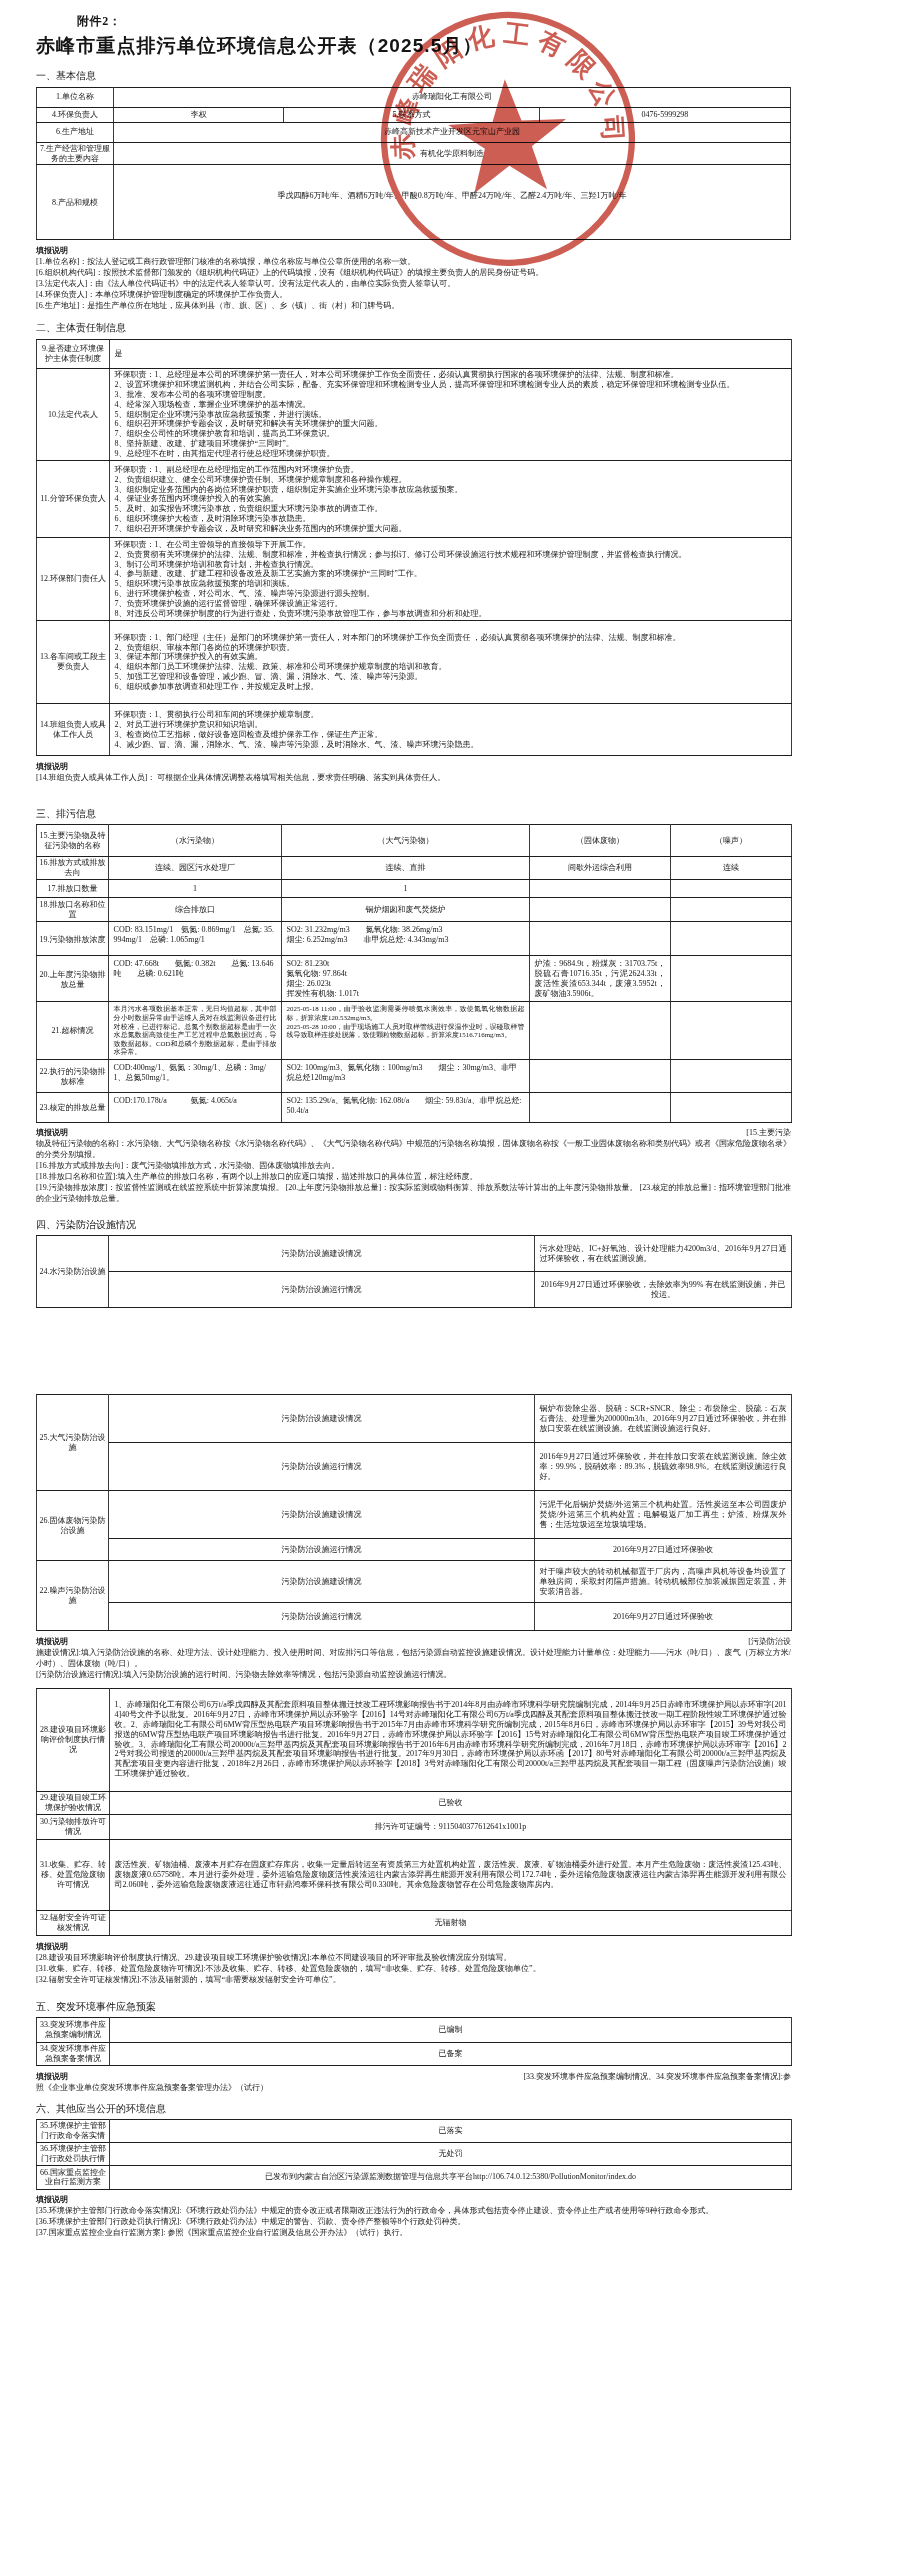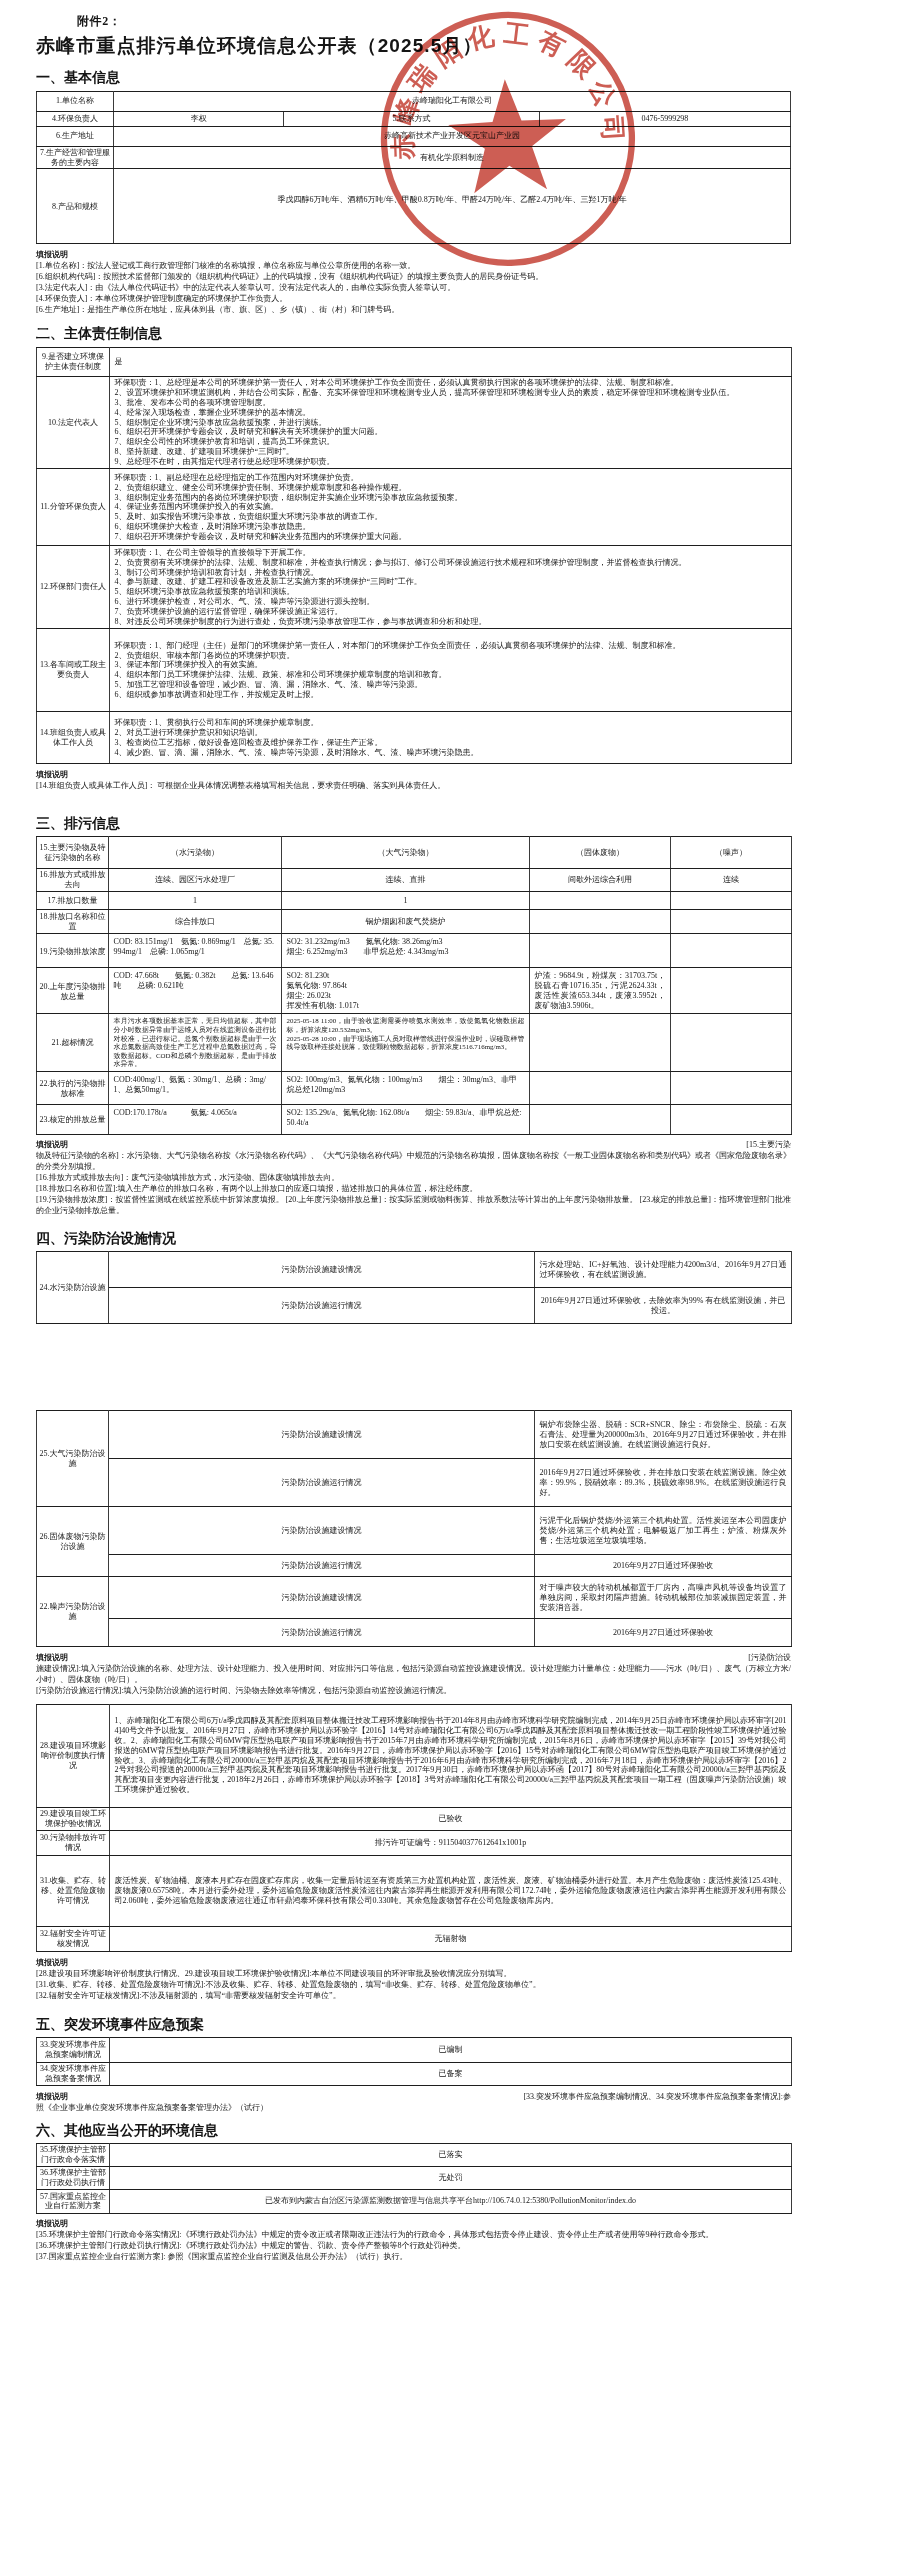--- a/index.html
+++ b/index.html
@@ -2,21 +2,21 @@
 <html style="font-size:9.2px"><head>
 <meta charset="utf-8">
 <style>
   html,body{margin:0;padding:0;background:#ffffff;}
   .paper{position:relative;width:911px;height:2576px;background:#fff;color:#151515;
          font-family:"Liberation Serif","DejaVu Serif",serif;overflow:hidden;}
   .content{position:absolute;left:36px;top:0;width:755px;}
   .attach{margin:12.6px 0 1.1px 41px;font-size:12px;font-weight:bold;letter-spacing:0.6px;}
   .title{font-family:"Liberation Sans","DejaVu Sans",sans-serif;font-weight:bold;
          font-size:19px;text-align:left;margin:3.4px 0 5.7px 0;letter-spacing:1.1px;}
-  .sec{font-weight:bold;font-size:14px;margin:10.3px 0 3.4px 0;}
+  .sec{font-weight:normal;font-size:10px;margin:10.3px 0 3.4px 0;}
   table{border-collapse:collapse;table-layout:fixed;width:755px;border:1.7px solid #111;}
   td{border-left:0.8px solid #3a3a3a;border-right:0.8px solid #3a3a3a;
      border-top:1.3px solid #1e1e1e;border-bottom:1.3px solid #1e1e1e;
      padding:1.7px 4.6px;font-size:8px;line-height:9.8px;vertical-align:middle;word-break:break-all;}
   .lbl{text-align:center;padding:1.1px 1.7px;}
   .c{text-align:center;}
   .j{text-align:justify;}
   .pre{white-space:pre-line;}
   .top td{vertical-align:top;padding-top:3.4px;}
   .small td.val{font-size:6.9px;line-height:8.6px;}
@@ -391,21 +391,21 @@
       <tbody>
           <tr style="height:23px">
         <td class="lbl">35.环境保护主管部门行政命令落实情</td>
         <td class="c">已落实</td>
       </tr>
       <tr style="height:21px">
         <td class="lbl">36.环境保护主管部门行政处罚执行情</td>
         <td class="c">无处罚</td>
       </tr>
       <tr style="height:24px">
-        <td class="lbl">57.国家重点监控企业自行监测方案</td>
+        <td class="lbl">66.国家重点监控企业自行监测方案</td>
         <td class="c">已发布到内蒙古自治区污染源监测数据管理与信息共享平台http://106.74.0.12:5380/PollutionMonitor/index.do</td>
       </tr>
     </tbody>
       </table>
     <div class="notes">
       <div class="nh">
           <span>填报说明</span>
         </div>
       <p>[35.环境保护主管部门行政命令落实情况]:《环境行政处罚办法》中规定的责令改正或者限期改正违法行为的行政命令，具体形式包括责令停止建设、责令停止生产或者使用等9种行政命令形式。</p>
       <p>[36.环境保护主管部门行政处罚执行情况]:《环境行政处罚办法》中规定的警告、罚款、责令停产整顿等8个行政处罚种类。</p>

